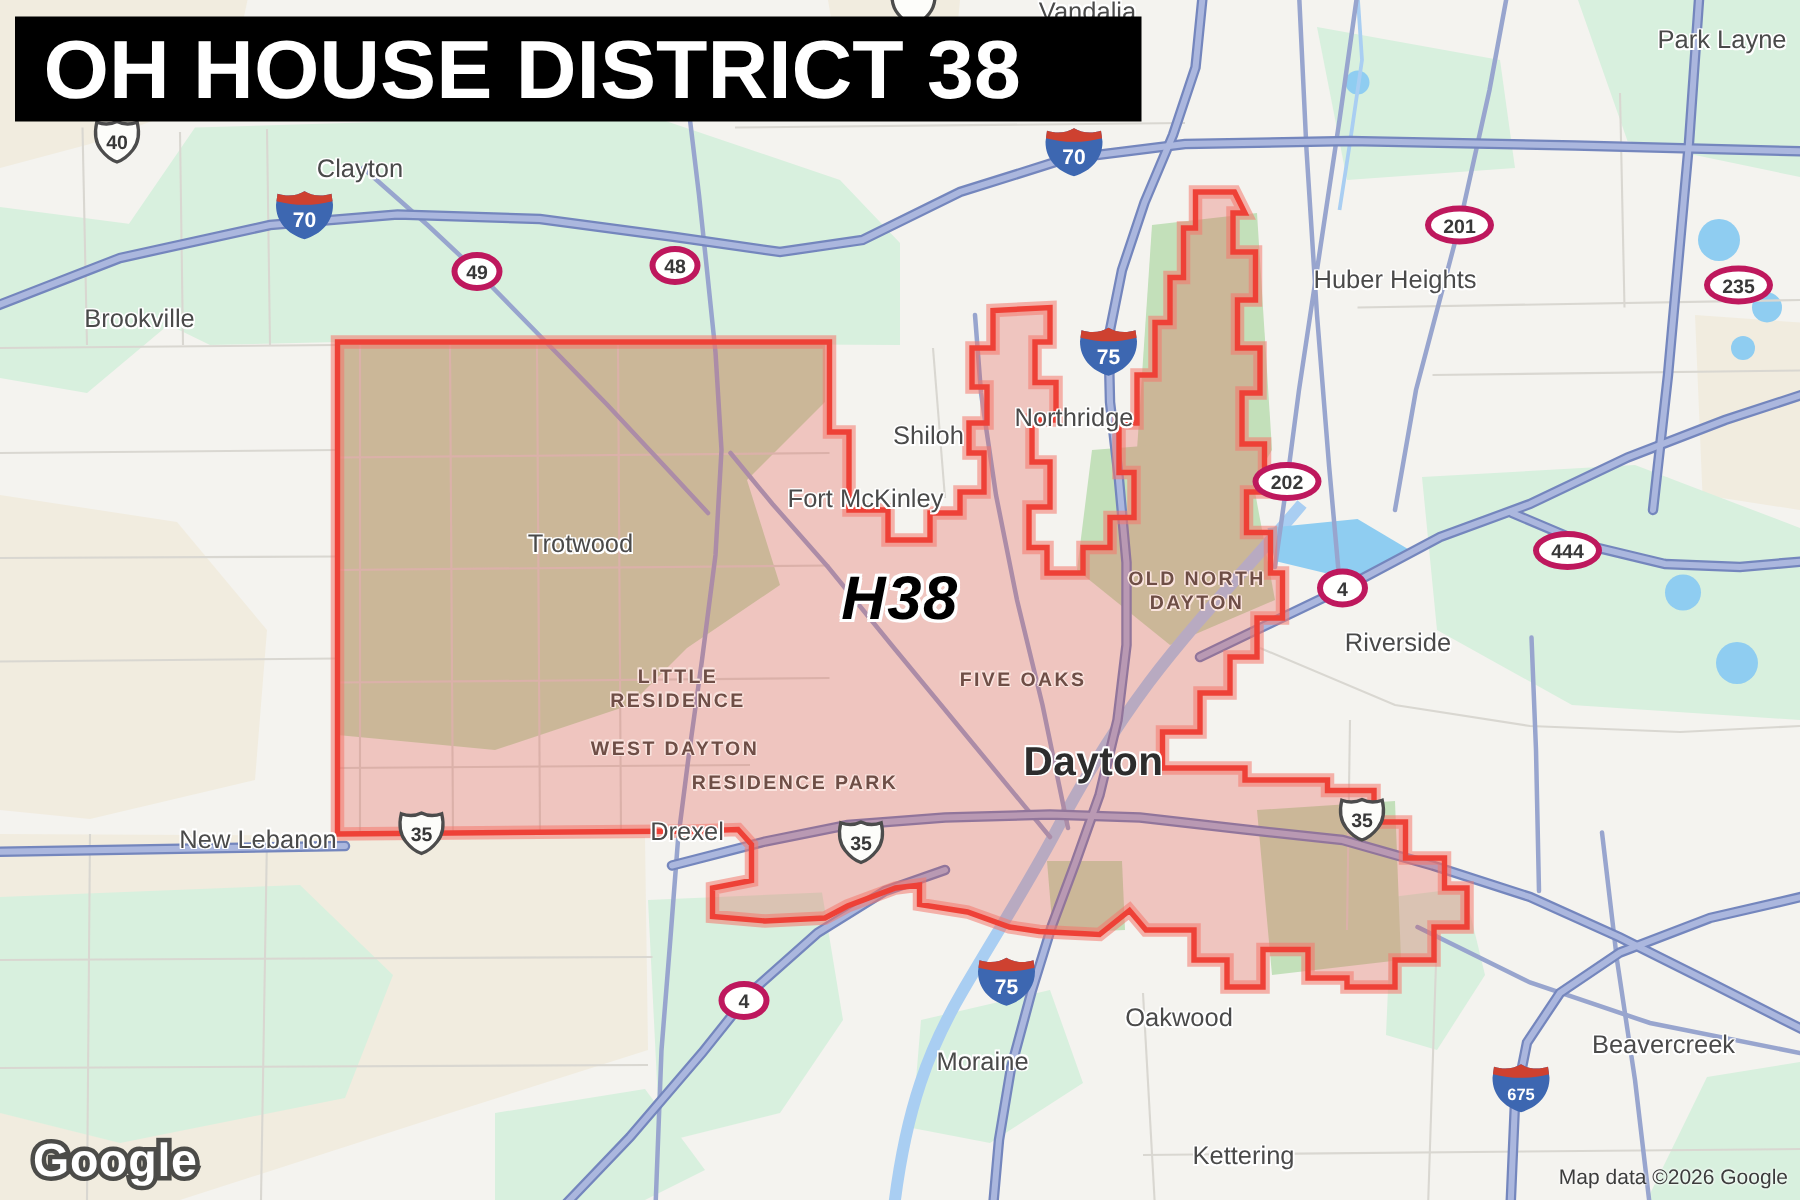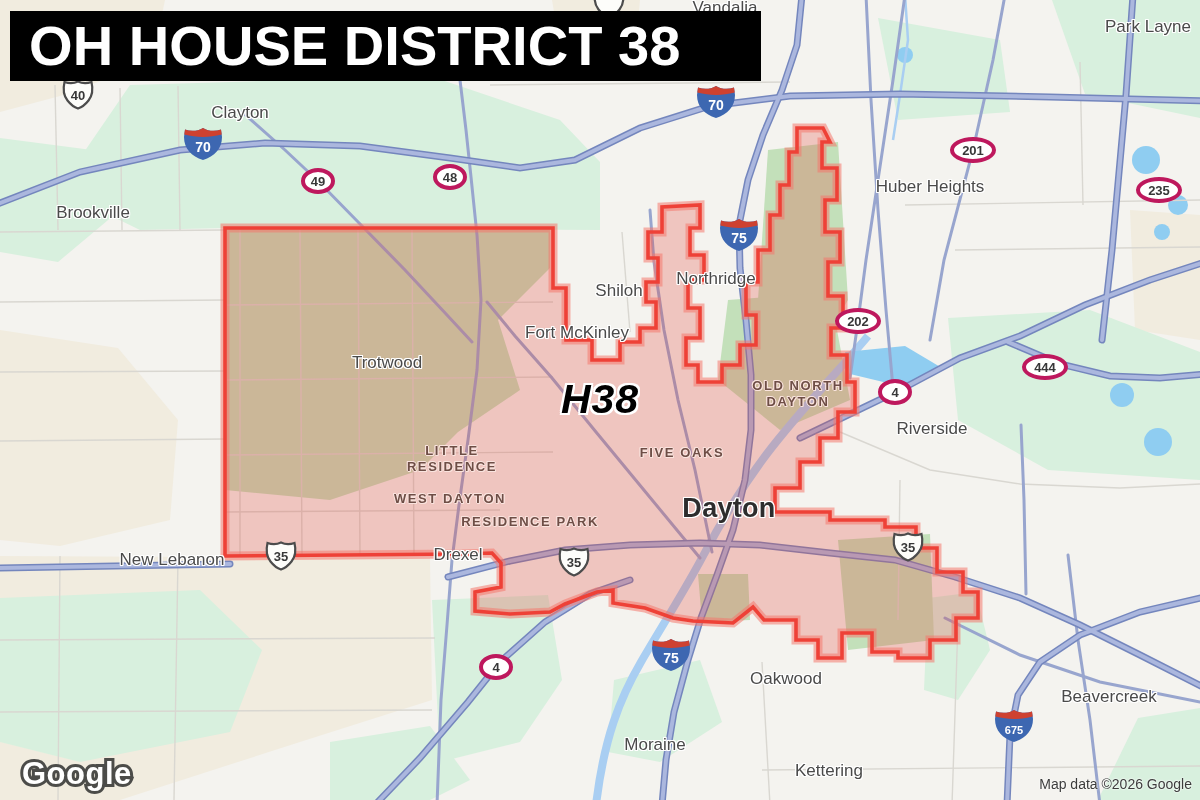--- a/index.html
+++ b/index.html
@@ -215,21 +215,21 @@
       <div class="lbl" style="left: 930px; top: 187px;">Huber Heights</div>
       <div class="lbl" style="left: 619px; top: 291px;">Shiloh</div>
       <div class="lbl" style="left: 716px; top: 279px;">Northridge</div>
       <div class="lbl" style="left: 577px; top: 333px;">Fort McKinley</div>
       <div class="lbl" style="left: 387px; top: 363px;">Trotwood</div>
       <div class="lbl" style="left: 932px; top: 429px;">Riverside</div>
       <div class="lbl" style="left: 172px; top: 560px;">New Lebanon</div>
       <div class="lbl" style="left: 458px; top: 555px;">Drexel</div>
       <div class="lbl major" style="left: 729px; top: 508px;">Dayton</div>
       <div class="lbl" style="left: 786px; top: 636px; margin-top: 43px;">Oakwood</div>
-      <div class="lbl" style="left: 655px; top: 708px; margin-top: 37px;">Moraine</div>
+      <div class="lbl" style="left: 655px; top: 708px;">Moraine</div>
       <div class="lbl" style="left: 800px; top: 771px; margin-left: 29px;">Kettering</div>
       <div class="lbl" style="left: 1109px; top: 697px;">Beavercreek</div>
       <div class="nbhd" style="left: 452px; top: 459px;">
         <div>LITTLE</div>
         <div>RESIDENCE</div>
       </div>
       <div class="nbhd" style="left: 450px; top: 499px;">
         <div>WEST DAYTON</div>
       </div>
       <div class="nbhd" style="left: 530px; top: 522px;">

